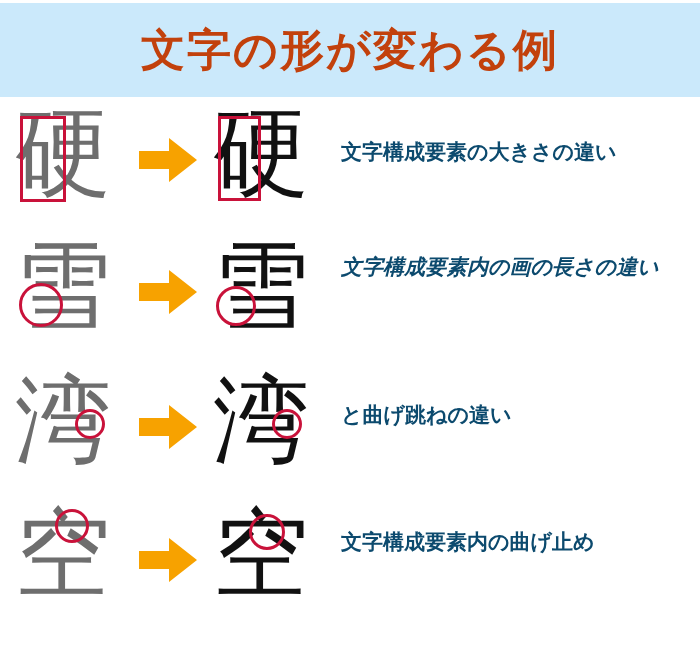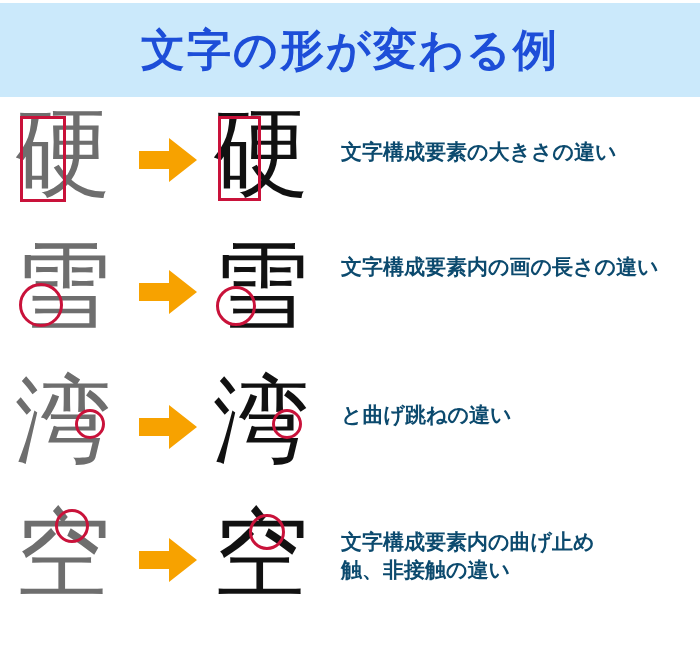--- a/index.html
+++ b/index.html
@@ -20,21 +20,21 @@
     width: 700px;
     height: 94px;
     background: var(--header_bg, #cbe9fb);
     display: flex;
     align-items: center;
     justify-content: center;
   }
   .banner .title {
     font-size: 44px;
     font-weight: bold;
-    color: #1d4ed8;
+    color: #c2410c;
     letter-spacing: 2px;
     margin: 0;
   }
 
   
   .row { position: absolute; left: 0; width: 700px; height: 118px; }
   .row-1 { top: 98px; }
   .row-2 { top: 230px; }
   .row-3 { top: 365px; }
   .row-4 { top: 498px; }
@@ -74,21 +74,21 @@
   .desc {
     position: absolute;
     left: 341px;
     width: 345px;
     font-weight: bold;
     font-size: 21px;
     line-height: 28px;
     color: #0c4a6e;
   }
   .row-1 .desc { top: 40px; }
-  .row-2 .desc { top: 23px; }
+  .row-2 .desc { top: 23px; font-style: italic; }
   .row-3 .desc { top: 36px; }
   .row-4 .desc { top: 30px; }
 </style>
 </head>
 <body>
 
 <div class="canvas">
 
   <div class="banner">
     <h1 class="title">文字の形が変わる例</h1>
@@ -136,17 +136,16 @@
   <div class="row row-4">
     <div class="glyph before">空</div>
     <div class="annot circle" style="left:55px; top:11px; width:34px; height:34px;"></div>
     <svg class="arrow-icon" viewBox="0 0 58 44">
       <polygon points="0,13 30,13 30,0 58,22 30,44 30,31 0,31"></polygon>
     </svg>
     <div class="glyph after">空</div>
     <div class="annot circle" style="left:249px; top:16px; width:36px; height:36px;"></div>
     <div class="desc">
       <div>文字構成要素内の曲げ止め</div>
-      <div>触、非接触の違い</div>
     </div>
   </div>
 
 </div>
 
 </body></html>

